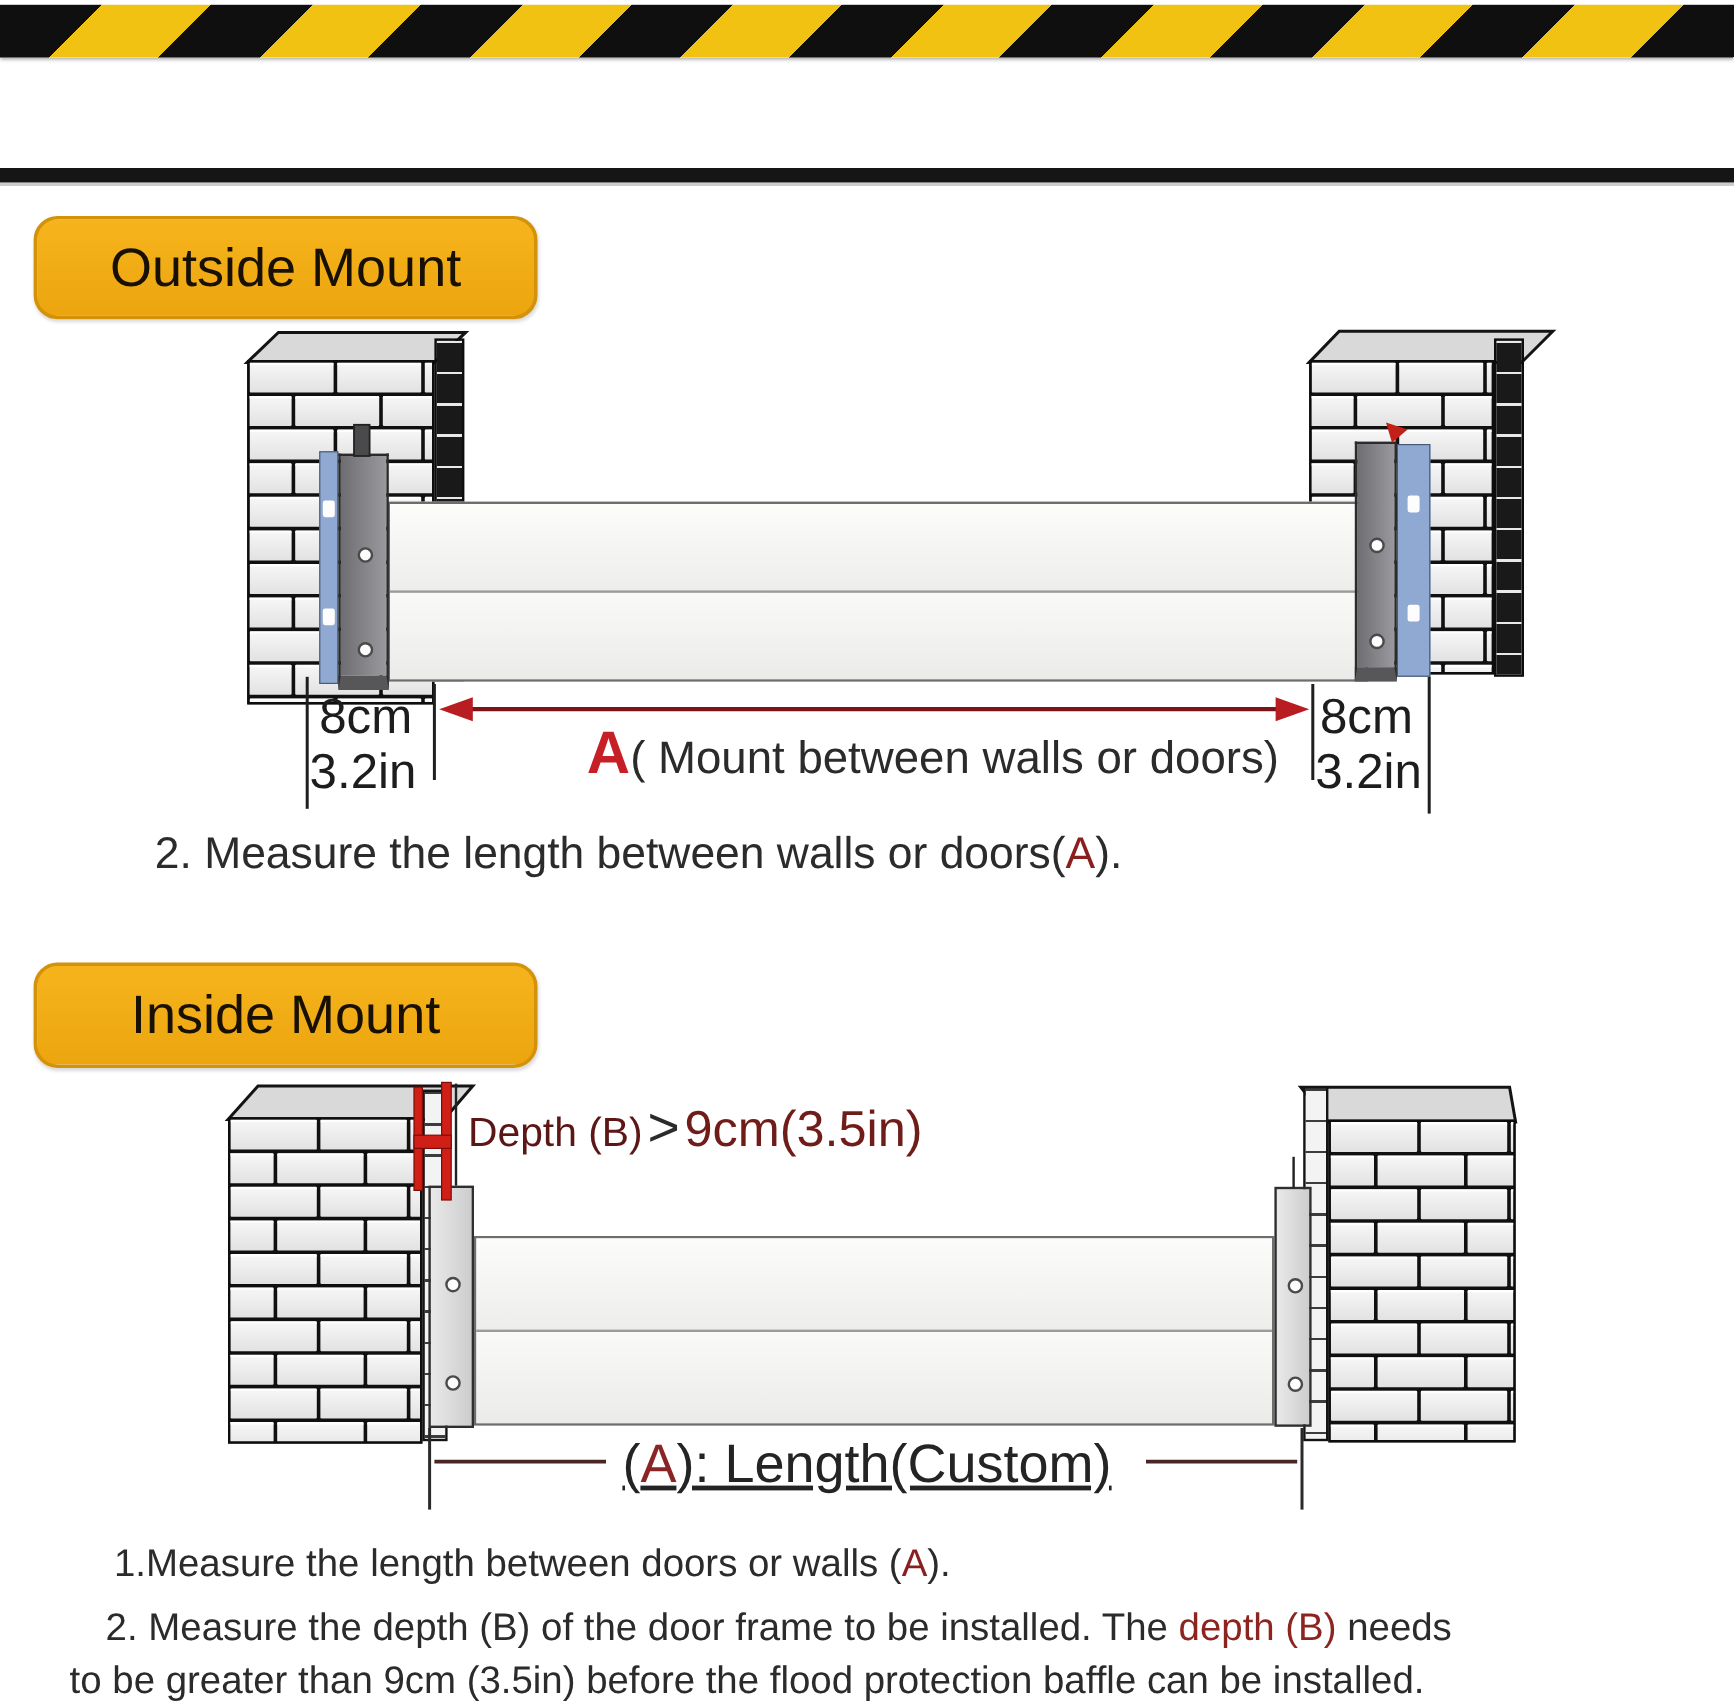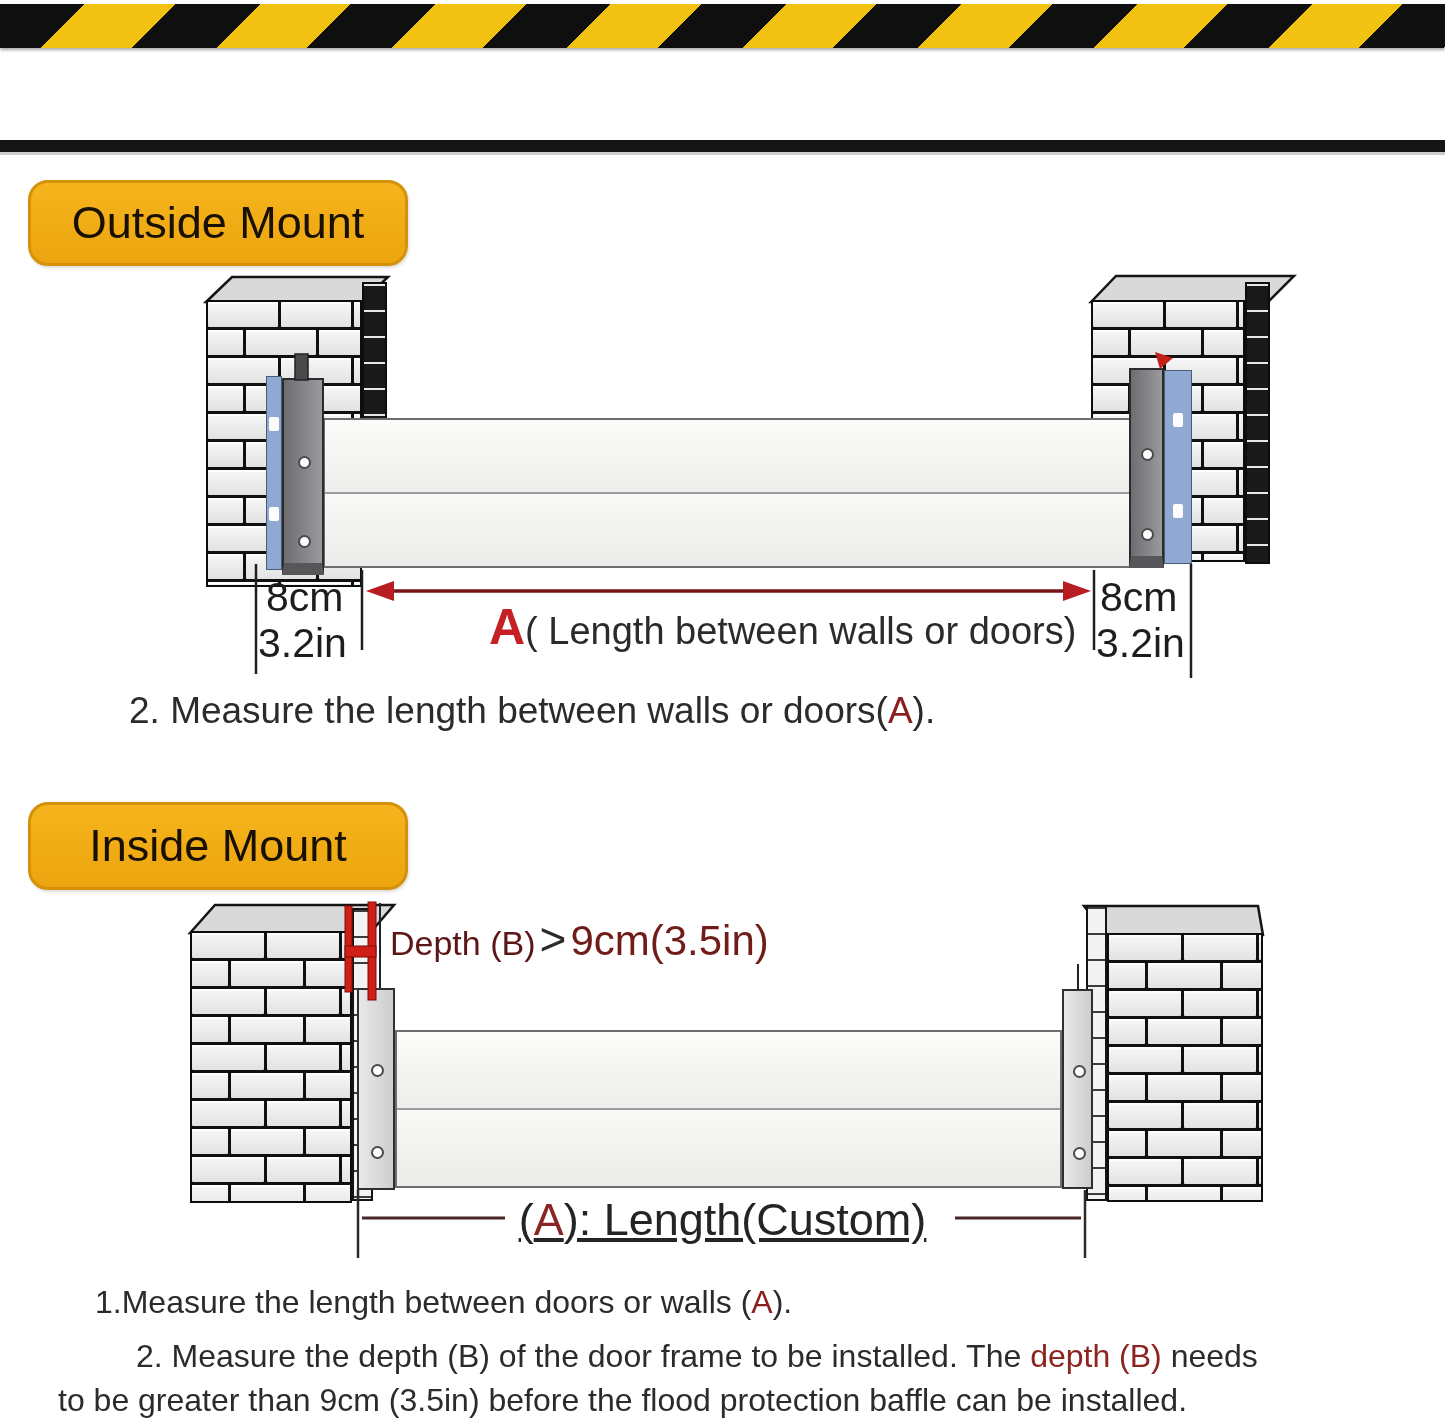--- a/index.html
+++ b/index.html
@@ -12,21 +12,21 @@
           box-shadow:0 2px 3px rgba(0,0,0,.35);}
   .title-band{position:absolute;left:0;top:48px;width:1445px;height:92px;
           background:linear-gradient(180deg,#ffffff,#efefef);
           display:flex;align-items:center;justify-content:center;}
   .title-band h1{margin:0;font-size:54px;font-weight:bold;color:#0c0c0c;letter-spacing:1px;
           text-shadow:2px 2px 1px rgba(255,255,255,.95),-1px -1px 0 rgba(255,255,255,.7),3px 4px 4px rgba(0,0,0,.35);}
   .header-bar{position:absolute;left:0;top:140px;width:1445px;height:12px;background:#151515;
           box-shadow:0 3px 0 rgba(0,0,0,.2);}
 
   
-  .badge{position:absolute;left:28px;width:380px;height:86px;border-radius:20px;
+  .badge{position:absolute;left:28px;width:420px;height:86px;border-radius:20px;
          background:linear-gradient(180deg,#f6b41c,#eca50f);border:3px solid #d4920a;
          display:flex;align-items:center;justify-content:center;
          font-size:45px;color:#171003;font-weight:500;box-sizing:border-box;
          box-shadow:1px 2px 3px rgba(0,0,0,.15);}
   .badge-outside{top:180px;}
   .badge-inside{top:802px;height:88px;}
 
   
   .svg-layer{position:absolute;left:0;top:0;width:1445px;height:1421px;pointer-events:none;}
   .svg-back{z-index:1;} .svg-front{z-index:6;}
@@ -231,21 +231,21 @@
     <div class="spot" style="left:8px;top:42px;"></div>
     <div class="spot" style="left:8px;top:133px;"></div>
   </div>
 
   <div class="dim-txt" style="left:266px;top:574px;">8cm</div>
   <div class="dim-txt" style="left:258px;top:620px;">3.2in</div>
   <div class="dim-txt" style="left:1100px;top:574px;">8cm</div>
   <div class="dim-txt" style="left:1096px;top:620px;">3.2in</div>
   <div class="arrow-label" style="left:489px;top:598px;">
     <span class="big-a">A</span>
-      <span class="rest">( Length between walls or doors)</span>
+      <span class="rest">( Mount between walls or doors)</span>
   </div>
 
   <div class="instr" style="left:129px;top:690px;">
     <span>2. Measure the length between walls or doors(</span><span class="dark-a">A</span><span>).</span>
   </div>
 
   <div class="bricks" style="left:190px;top:931px;width:162px;height:272px;">
       <div class="brow" style="height: 25px; margin-bottom: 3px; margin-left: 0px;">
         <span class="brk" style="width: 72px;"></span>
         <span class="brk" style="width: 72px;"></span>
@@ -371,21 +371,21 @@
     <span class="d3">9cm(3.5in)</span>
   </div>
 
   <div class="len-label">
     <span>(</span><span class="mid-a">A</span><span>): Length(Custom)</span>
   </div>
 
   <div class="instr instr2" style="left:95px;top:1284px;">
     <span>1.Measure the length between doors or walls (</span><span class="dark-a">A</span><span>).</span>
   </div>
-  <div class="instr instr2" style="left:88px;top:1338px;margin-left:48px;">
+  <div class="instr instr2" style="left:88px;top:1338px;">
     <span>2. Measure the depth (B) of the door frame to be installed. The </span><span class="red">depth (B)</span><span> needs</span>
   </div>
   <div class="instr instr2" style="left:58px;top:1382px;">to be greater than 9cm (3.5in) before the flood protection baffle can be installed.</div>
 
   <svg class="svg-layer svg-front" viewBox="0 0 1445 1421">
 
     <rect x="295" y="354" width="13" height="26" fill="#4a4a4c" stroke="#222" stroke-width="1.5"></rect>
 
     <polygon points="1155,352 1173,358 1160,369" fill="#c22018"></polygon>
 

